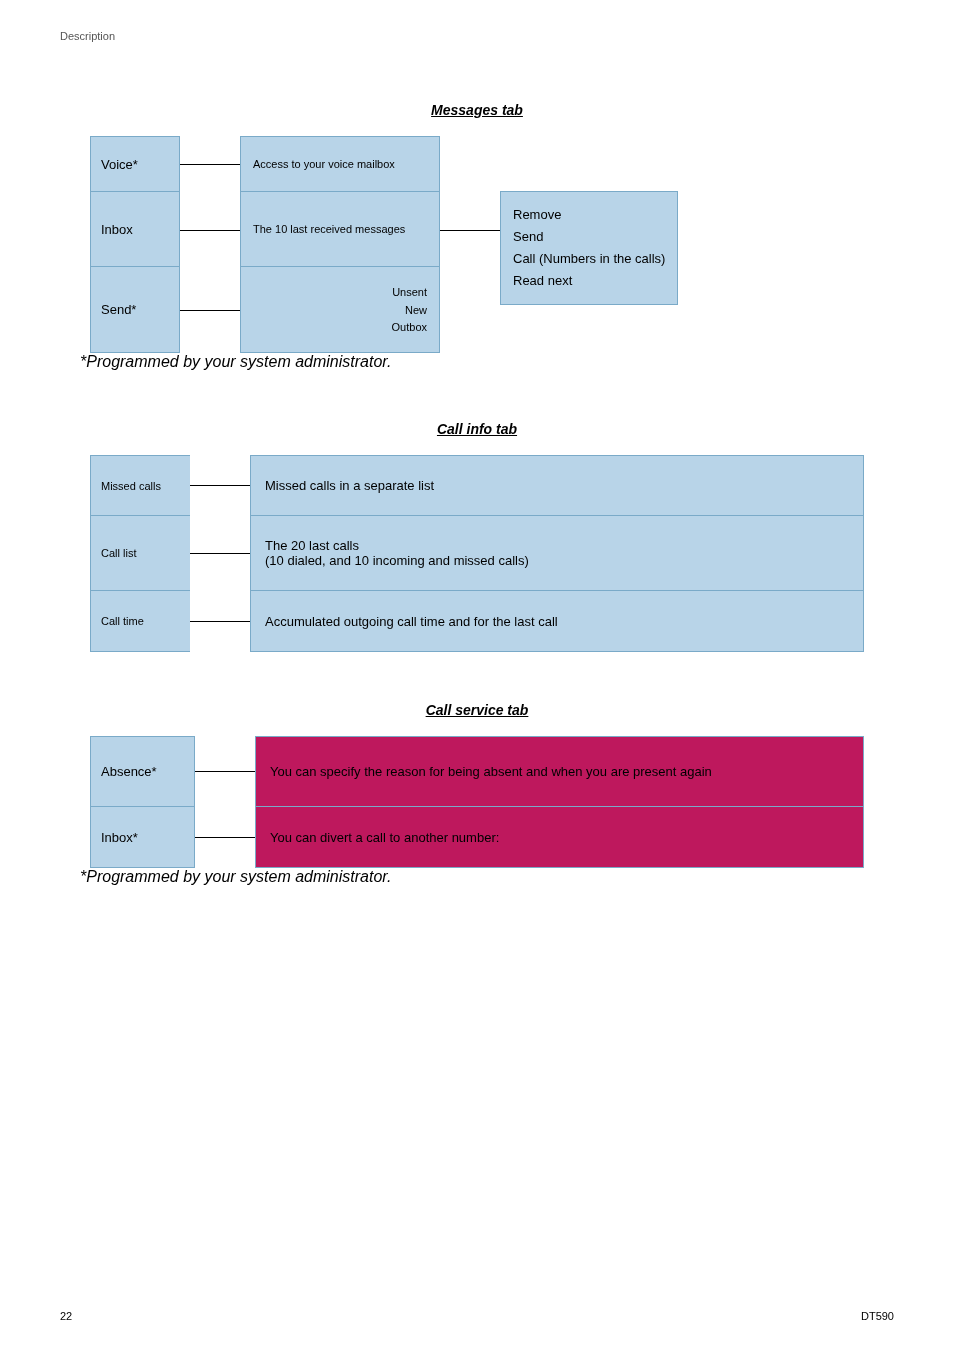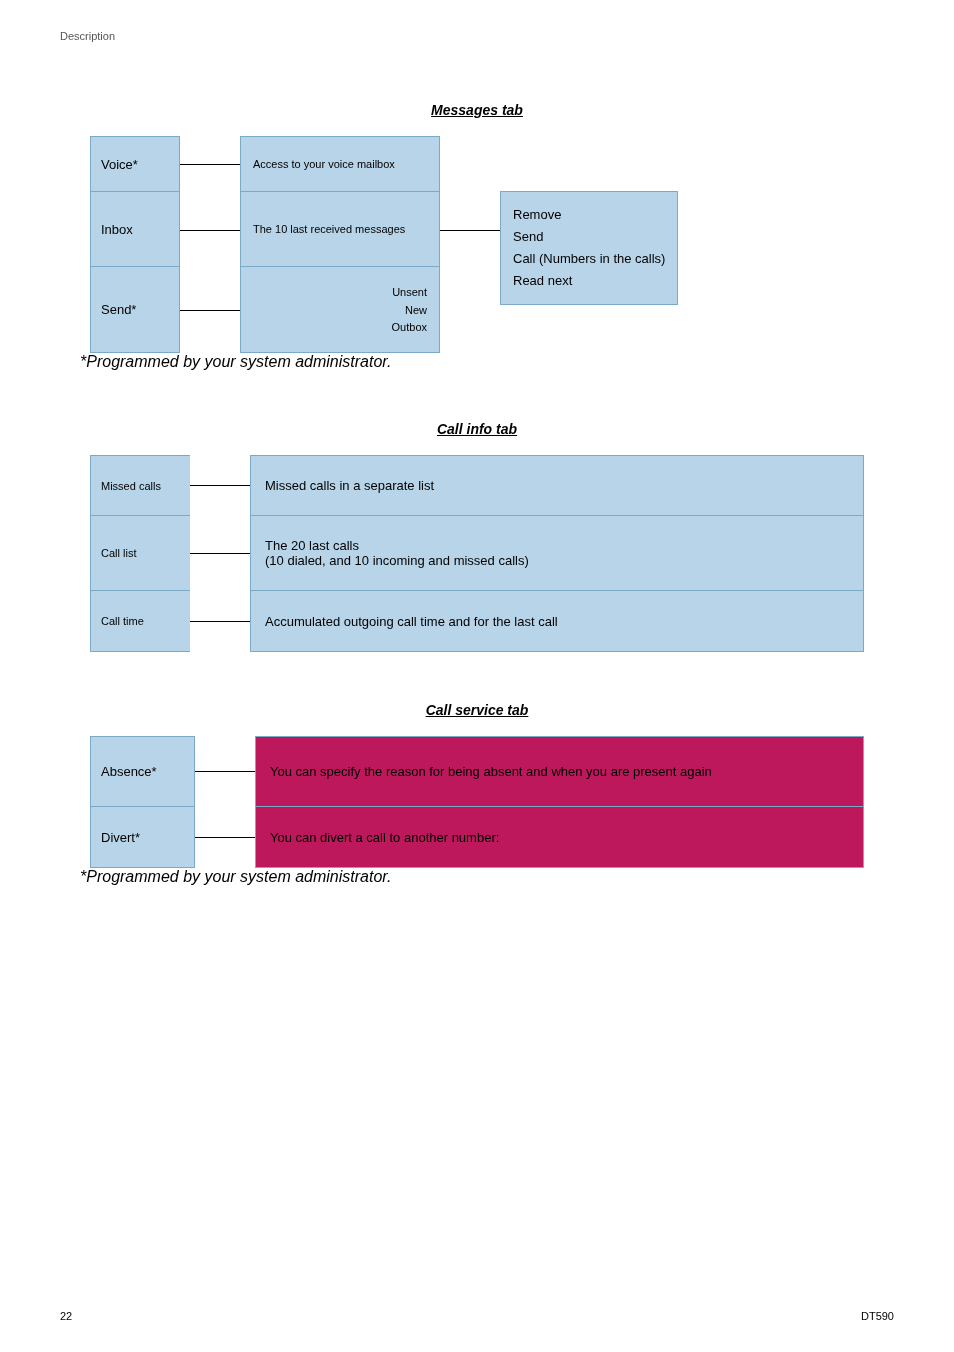--- a/index.html
+++ b/index.html
@@ -378,21 +378,21 @@
     </div>
   </div>
 
   <div class="callservice-section">
     <div class="section-title">Call service tab</div>
 
     <div class="callservice-layout">
 
       <div class="cs-box-left">
         <div class="cs-box-left-cell" style="min-height:70px;">Absence*</div>
-        <div class="cs-box-left-cell" style="min-height:60px;">Divert*</div>
+        <div class="cs-box-left-cell" style="min-height:60px;">Inbox*</div>
       </div>
 
       <div class="cs-connector-col">
         <div class="cs-connector-cell" style="min-height:70px;">
           <div style="height:1px; background:#000; width:100%;"></div>
         </div>
         <div class="cs-connector-cell" style="min-height:60px;">
           <div style="height:1px; background:#000; width:100%;"></div>
         </div>
       </div>

